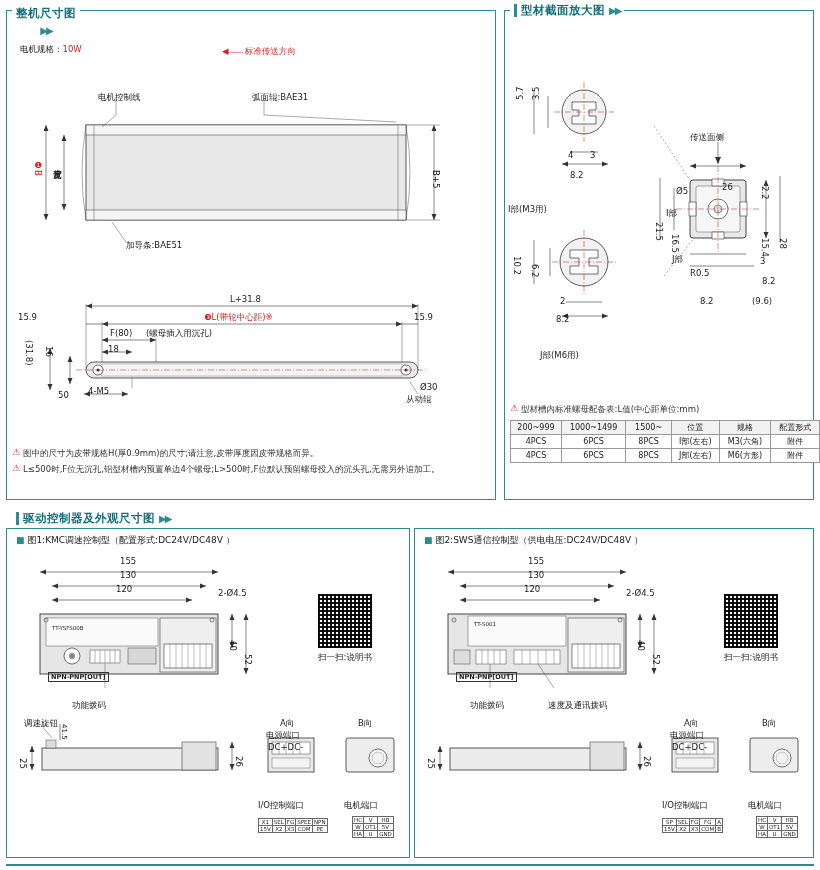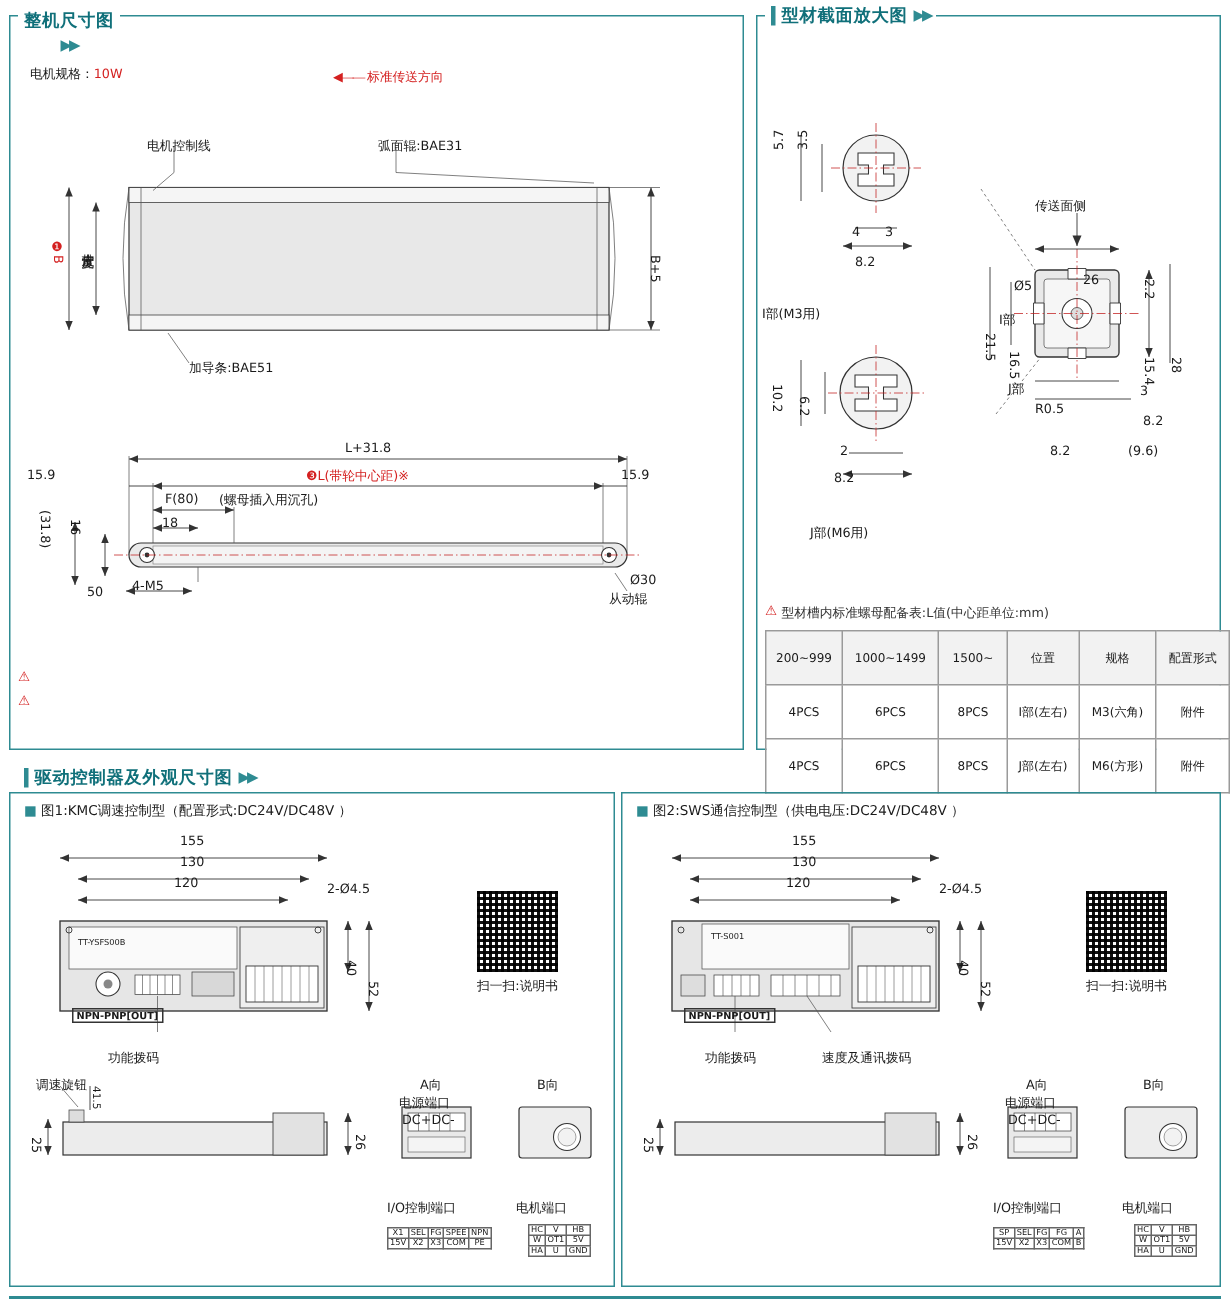--- a/index.html
+++ b/index.html
@@ -18,21 +18,21 @@
   .hdr .bar{width:3px;height:13px;background:#2e8b92;}
   .hdr .txt{font-size:11.5px;font-weight:bold;color:#10707a;letter-spacing:.5px;}
   .hdr .arrows{color:#2e8b92;font-size:10px;letter-spacing:-2px;}
   .red{color:#d42020;}
   .warn{display:flex;align-items:flex-start;gap:3px;font-size:8.5px;color:#333;line-height:1.35;}
   .warn .ic{color:#d42020;font-size:9px;line-height:1;flex:0 0 auto;}
   .dim{stroke:#333;stroke-width:.6;fill:none;}
   .thin{stroke:#555;stroke-width:.5;fill:none;}
   .ctr{stroke:#c01b1b;stroke-width:.5;fill:none;stroke-dasharray:6 2 1 2;}
   table.spec{border-collapse:collapse;font-size:8px;}
-  table.spec td,table.spec th{border:1px solid #9a9a9a;padding:12px 2px;text-align:center;font-weight:normal;background:#fff;}
+  table.spec td,table.spec th{border:1px solid #9a9a9a;padding:1px 2px;text-align:center;font-weight:normal;background:#fff;}
   table.spec th{background:#f2f2f2;}
   .lbl{position:absolute;font-size:8.5px;white-space:nowrap;}
   .vlbl{writing-mode:vertical-rl;text-orientation:mixed;}
   .qr{width:54px;height:54px;background:
       repeating-linear-gradient(0deg,#111 0 2px,#fff 2px 4px),
       repeating-linear-gradient(90deg,#111 0 2px,transparent 2px 4px);
       background-blend-mode:multiply;border:2px solid #fff;}
   .qrwrap{position:absolute;text-align:center;}
   .qrcap{font-size:8.5px;margin-top:2px;}
   .tblbox{position:absolute;}
@@ -153,23 +153,25 @@
 <div class="lbl" style="left:108px;top:344px;">18</div>
 <div class="lbl vlbl" style="left:44px;top:346px;">16</div>
 <div class="lbl vlbl" style="left:24px;top:340px;">(31.8)</div>
 <div class="lbl" style="left:58px;top:390px;">50</div>
 <div class="lbl" style="left:88px;top:386px;">4-M5</div>
 <div class="lbl" style="left:420px;top:382px;">Ø30</div>
 <div class="lbl" style="left:406px;top:394px;">从动辊</div>
 
 <div class="warn" style="position:absolute;left:12px;top:448px;width:478px;">
   <span class="ic">⚠</span>
+  <span>图中的尺寸为皮带规格H(厚0.9mm)的尺寸;请注意,皮带厚度因皮带规格而异。</span>
 </div>
 <div class="warn" style="position:absolute;left:12px;top:464px;width:478px;">
   <span class="ic">⚠</span>
+  <span>L≤500时,F位无沉孔,铝型材槽内预置单边4个螺母;L&gt;500时,F位默认预留螺母投入的沉头孔,无需另外追加工。</span>
 </div>
 
 <div class="panel" style="left:504px;top:10px;width:310px;height:490px;"></div>
 <div class="hdr" style="left:510px;top:2px;">
   <span class="bar"></span>
   <span class="txt">型材截面放大图</span>
   <span class="arrows">▶▶</span>
 </div>
 
 <svg width="310" height="370" style="position:absolute;left:504px;top:30px;">

